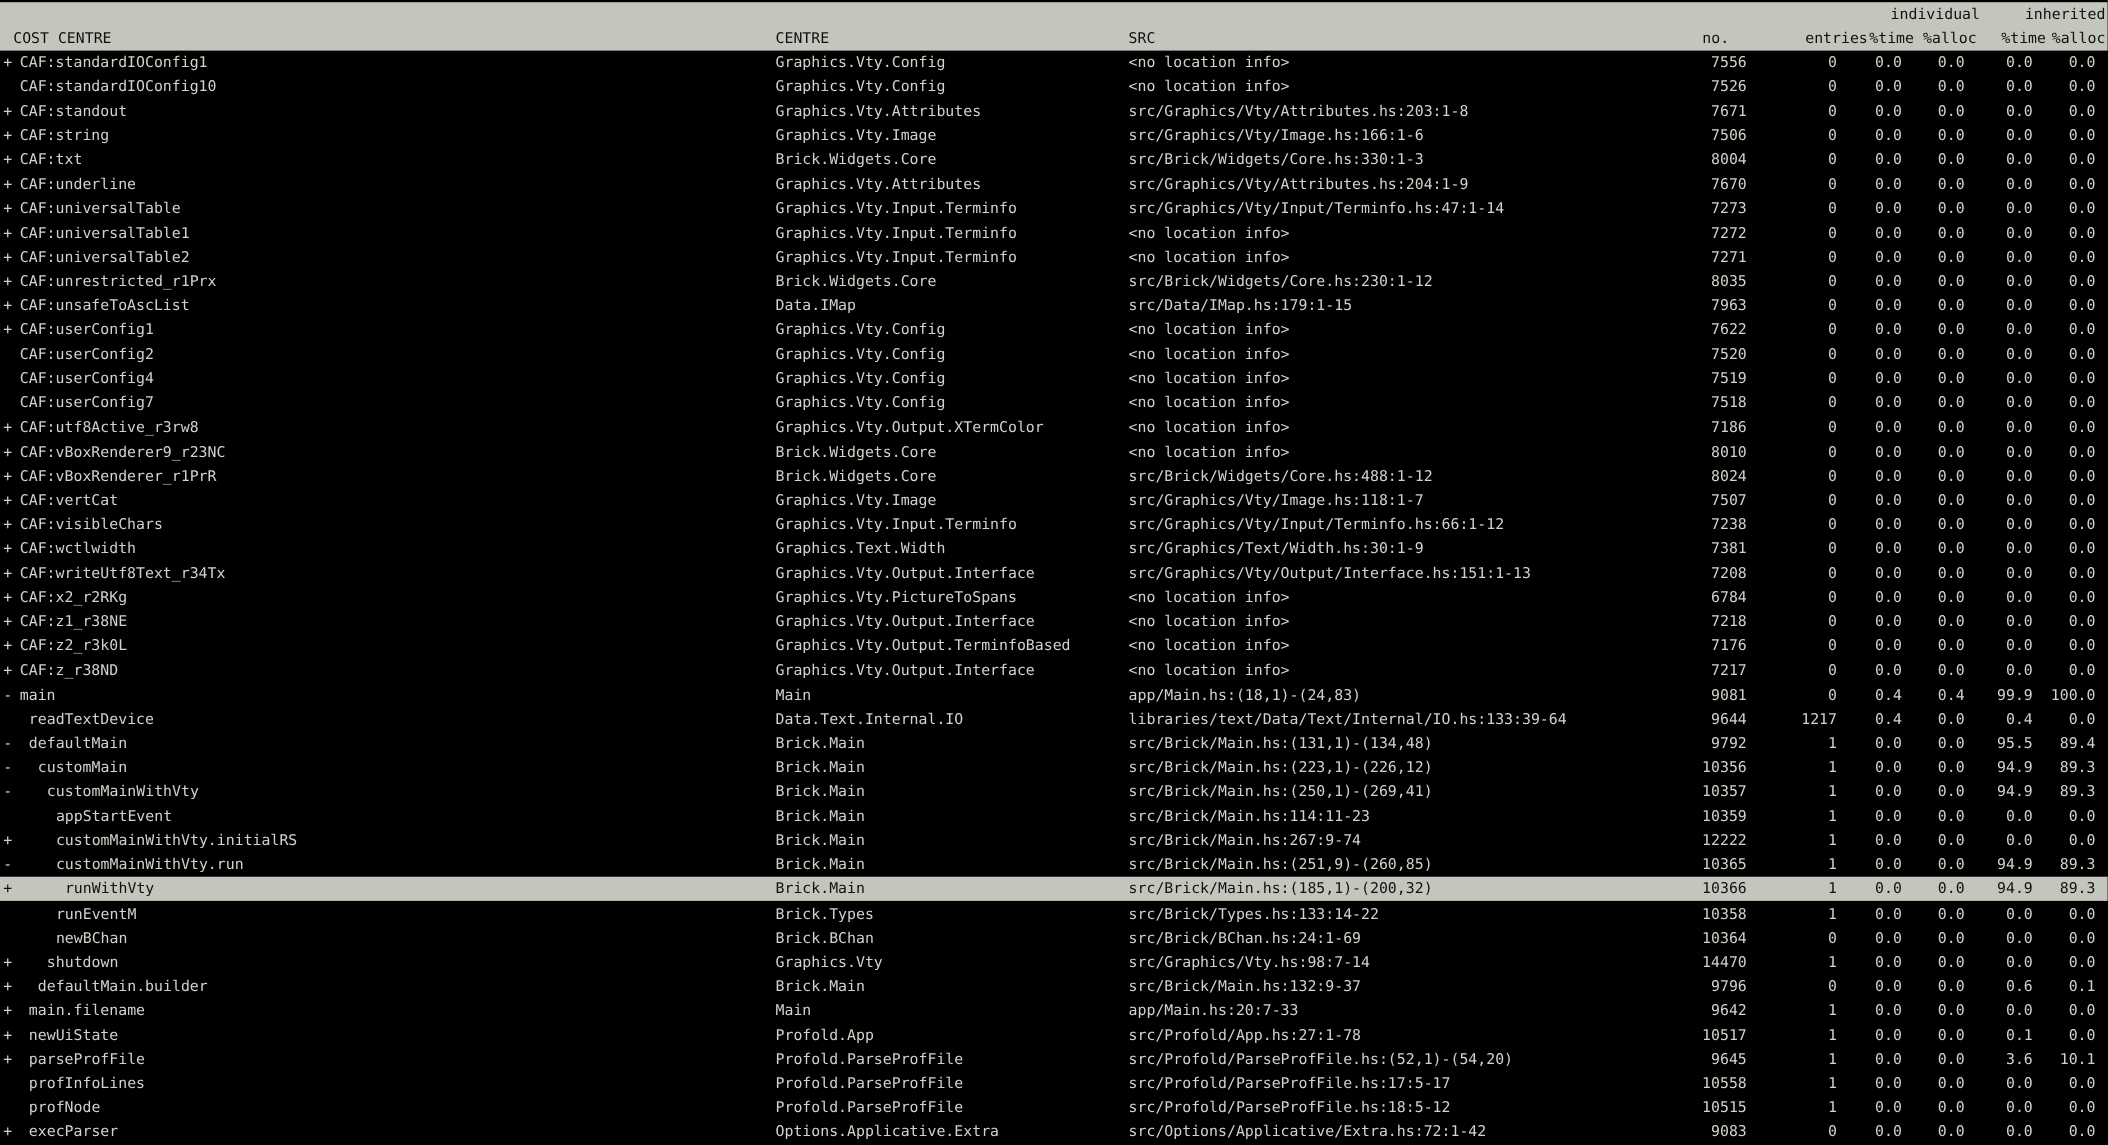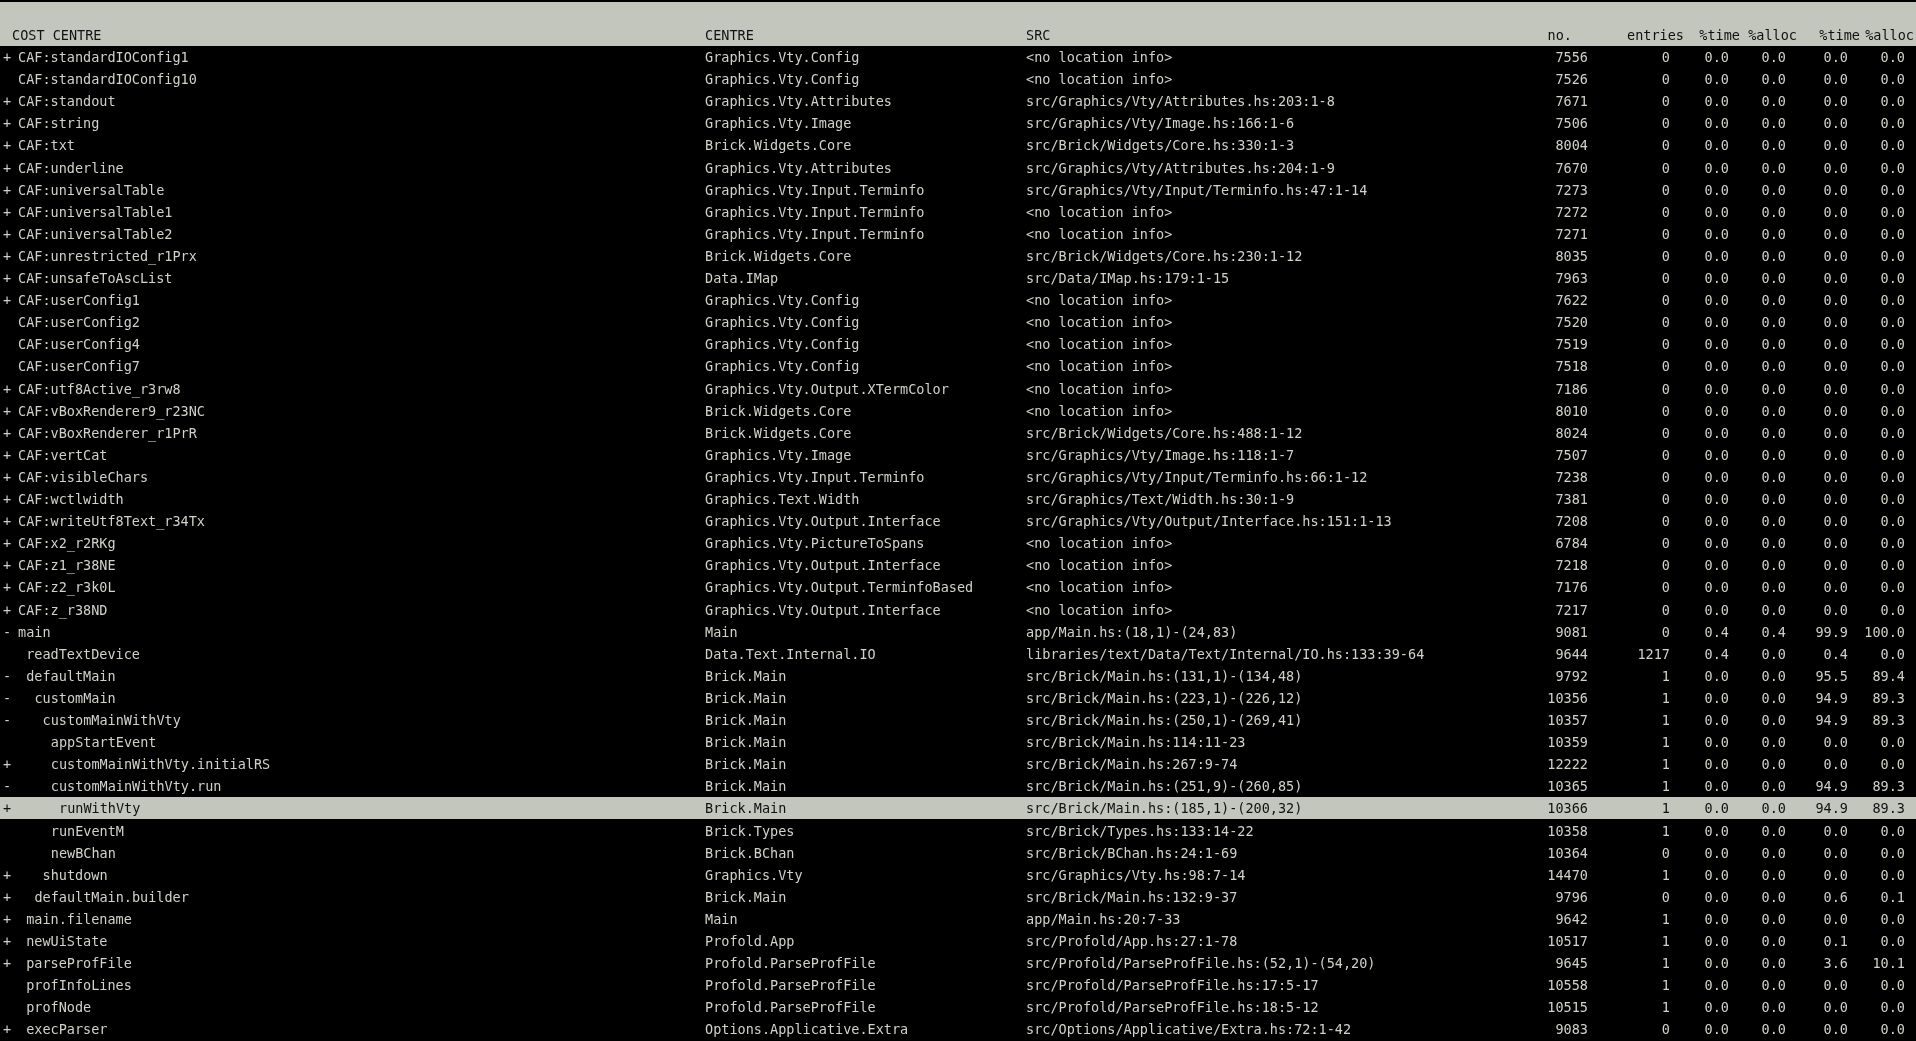--- a/index.html
+++ b/index.html
@@ -39,26 +39,30 @@
   .row.selected { background: #c3c6bc; color: #111111; }
   .cell { position: absolute; top: 0; height: 22.1px; line-height: 22.1px; }
   .num { text-align: right; }
 </style>
 </head>
 <body>
 
 <div id="screen">
 
   <div id="header">
+    <div class="hline hline1">
+      <span class="hcell r" style="right:116px;">individual</span>
+      <span class="hcell r" style="right:2px;">inherited</span>
+    </div>
     <div class="hline hline2">
       <span class="hcell" style="left:12px;">COST CENTRE</span>
       <span class="hcell" style="left:705px;">CENTRE</span>
       <span class="hcell" style="left:1026px;">SRC</span>
       <span class="hcell r" style="right:344px;">no.</span>
-      <span class="hcell r" style="right:232px;margin-left:32px;">entries</span>
+      <span class="hcell r" style="right:218px;margin-left:32px;">entries</span>
       <span class="hcell r" style="right:176px;">%time</span>
       <span class="hcell r" style="right:119px;">%alloc</span>
       <span class="hcell r" style="right:56px;">%time</span>
       <span class="hcell r" style="right:2px;">%alloc</span>
     </div>
   </div>
 
   <div id="rows">
       <div class="row" style="top: 0px;"><span class="cell" style="left: 3px;">+</span><span class="cell" style="left: 18px;">CAF:standardIOConfig1</span><span class="cell" style="left: 705px;">Graphics.Vty.Config</span><span class="cell" style="left: 1026px;">&lt;no location info&gt;</span><span class="cell num" style="right: 328px;">7556</span><span class="cell num" style="right: 246px;">0</span><span class="cell num" style="right: 187px;">0.0</span><span class="cell num" style="right: 130px;">0.0</span><span class="cell num" style="right: 68px;">0.0</span><span class="cell num" style="right: 11px;">0.0</span></div>
       <div class="row" style="top: 22.1px;"><span class="cell" style="left: 3px;"></span><span class="cell" style="left: 18px;">CAF:standardIOConfig10</span><span class="cell" style="left: 705px;">Graphics.Vty.Config</span><span class="cell" style="left: 1026px;">&lt;no location info&gt;</span><span class="cell num" style="right: 328px;">7526</span><span class="cell num" style="right: 246px;">0</span><span class="cell num" style="right: 187px;">0.0</span><span class="cell num" style="right: 130px;">0.0</span><span class="cell num" style="right: 68px;">0.0</span><span class="cell num" style="right: 11px;">0.0</span></div>

